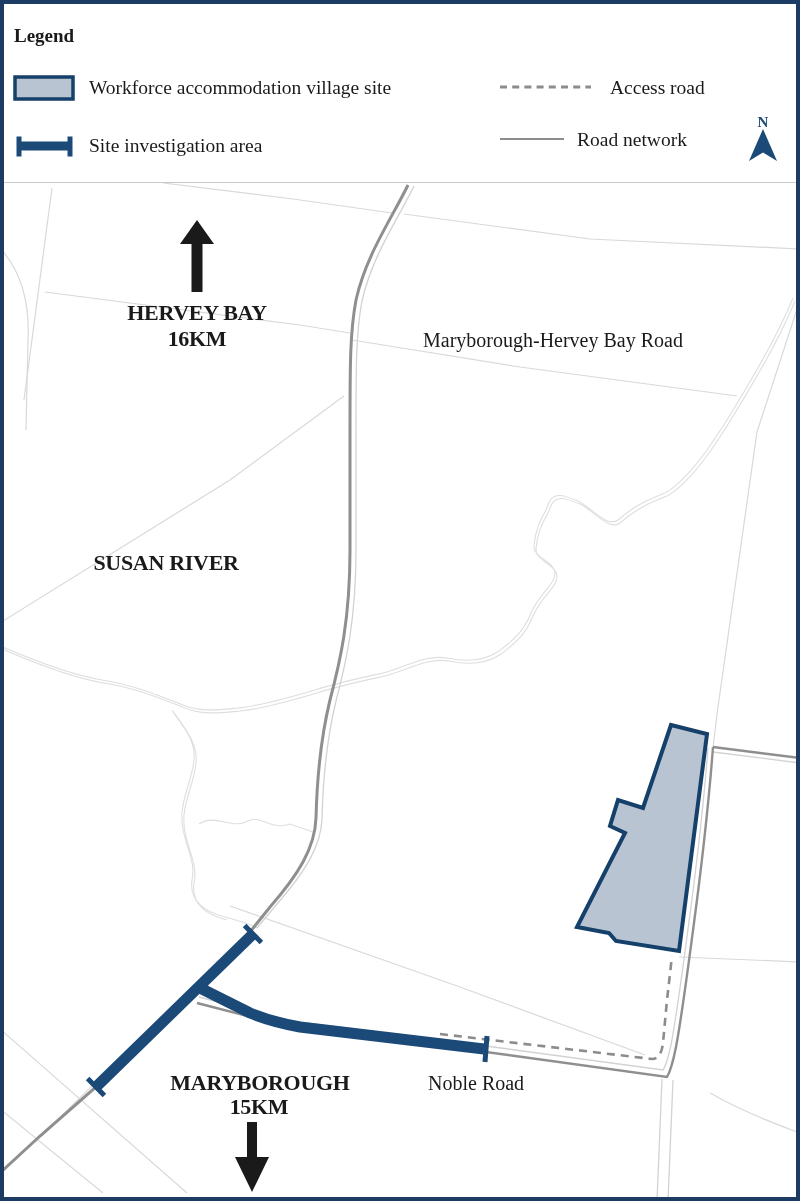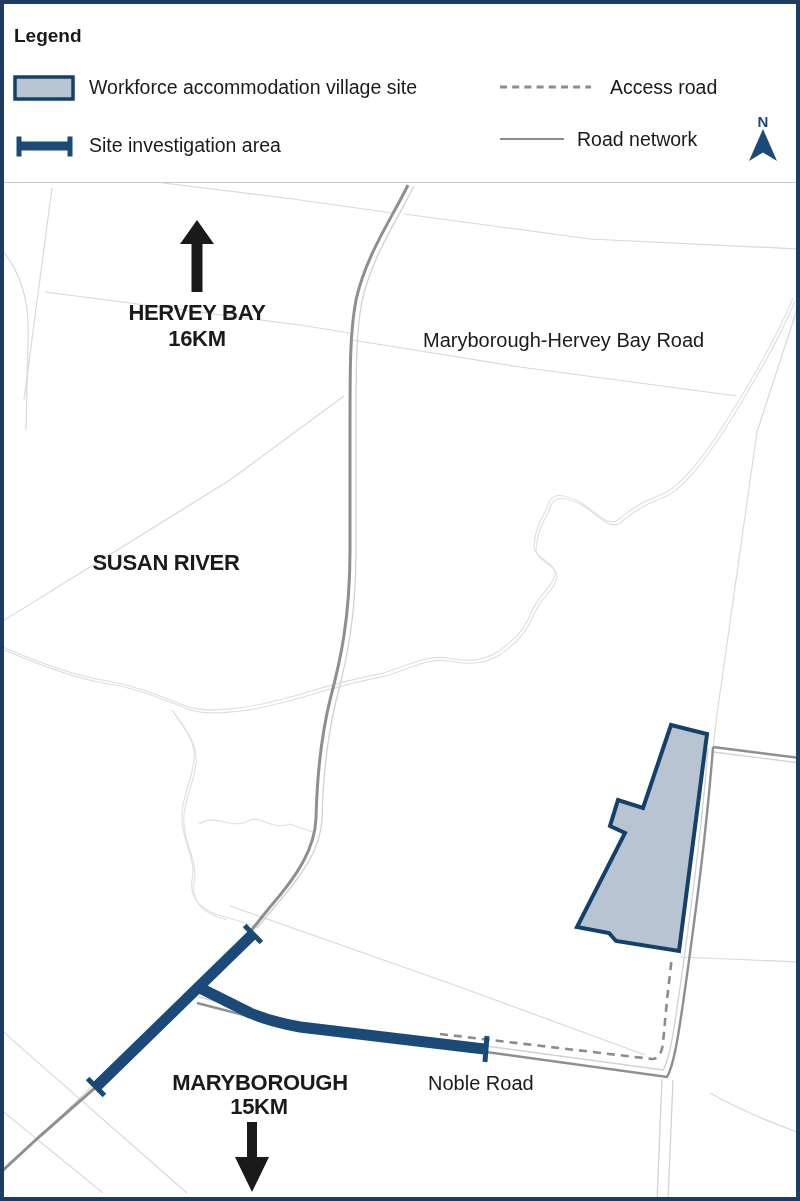--- a/index.html
+++ b/index.html
@@ -1,20 +1,20 @@
 <!DOCTYPE html>
 <html style="--navy: #1b4a78; --navy-dark: #14406a; --border-navy: #1c3c63; --site-fill: #b9c4d3; --road-gray: #8f8f8f; --road-light: #d2d2d2; --parcel-gray: #d9d9d9; --creek-gray: #dedede; --dash-gray: #8c8c8c; --text-black: #1a1a1a;"><head>
 <meta charset="utf-8">
 <style>
   html,body{margin:0;padding:0;background:#fff;}
   #frame{
     width:800px;height:1201px;box-sizing:border-box;
     border:4px solid var(--border-navy);
     background:#fff;position:relative;
-    font-family:Liberation Sans, sans-serif;
+    font-family:Liberation Serif, serif;
   }
   #legend-box{height:178px;border-bottom:1px solid #c9c9c9;position:relative;background:#fff;}
   #legend-box svg, #map-box svg{display:block;}
   text{fill:var(--text-black);}
   .legend-title{font-size:19px;font-weight:bold;}
   .legend-label{font-size:19.5px;}
   .swatch{fill:var(--site-fill);stroke:var(--navy-dark);stroke-width:3.5;}
   .invest{stroke:var(--navy);fill:none;}
   .dashline{stroke:var(--dash-gray);stroke-width:3;stroke-dasharray:7 5.2;fill:none;}
   .solidline{stroke:var(--dash-gray);stroke-width:2.2;fill:none;}

